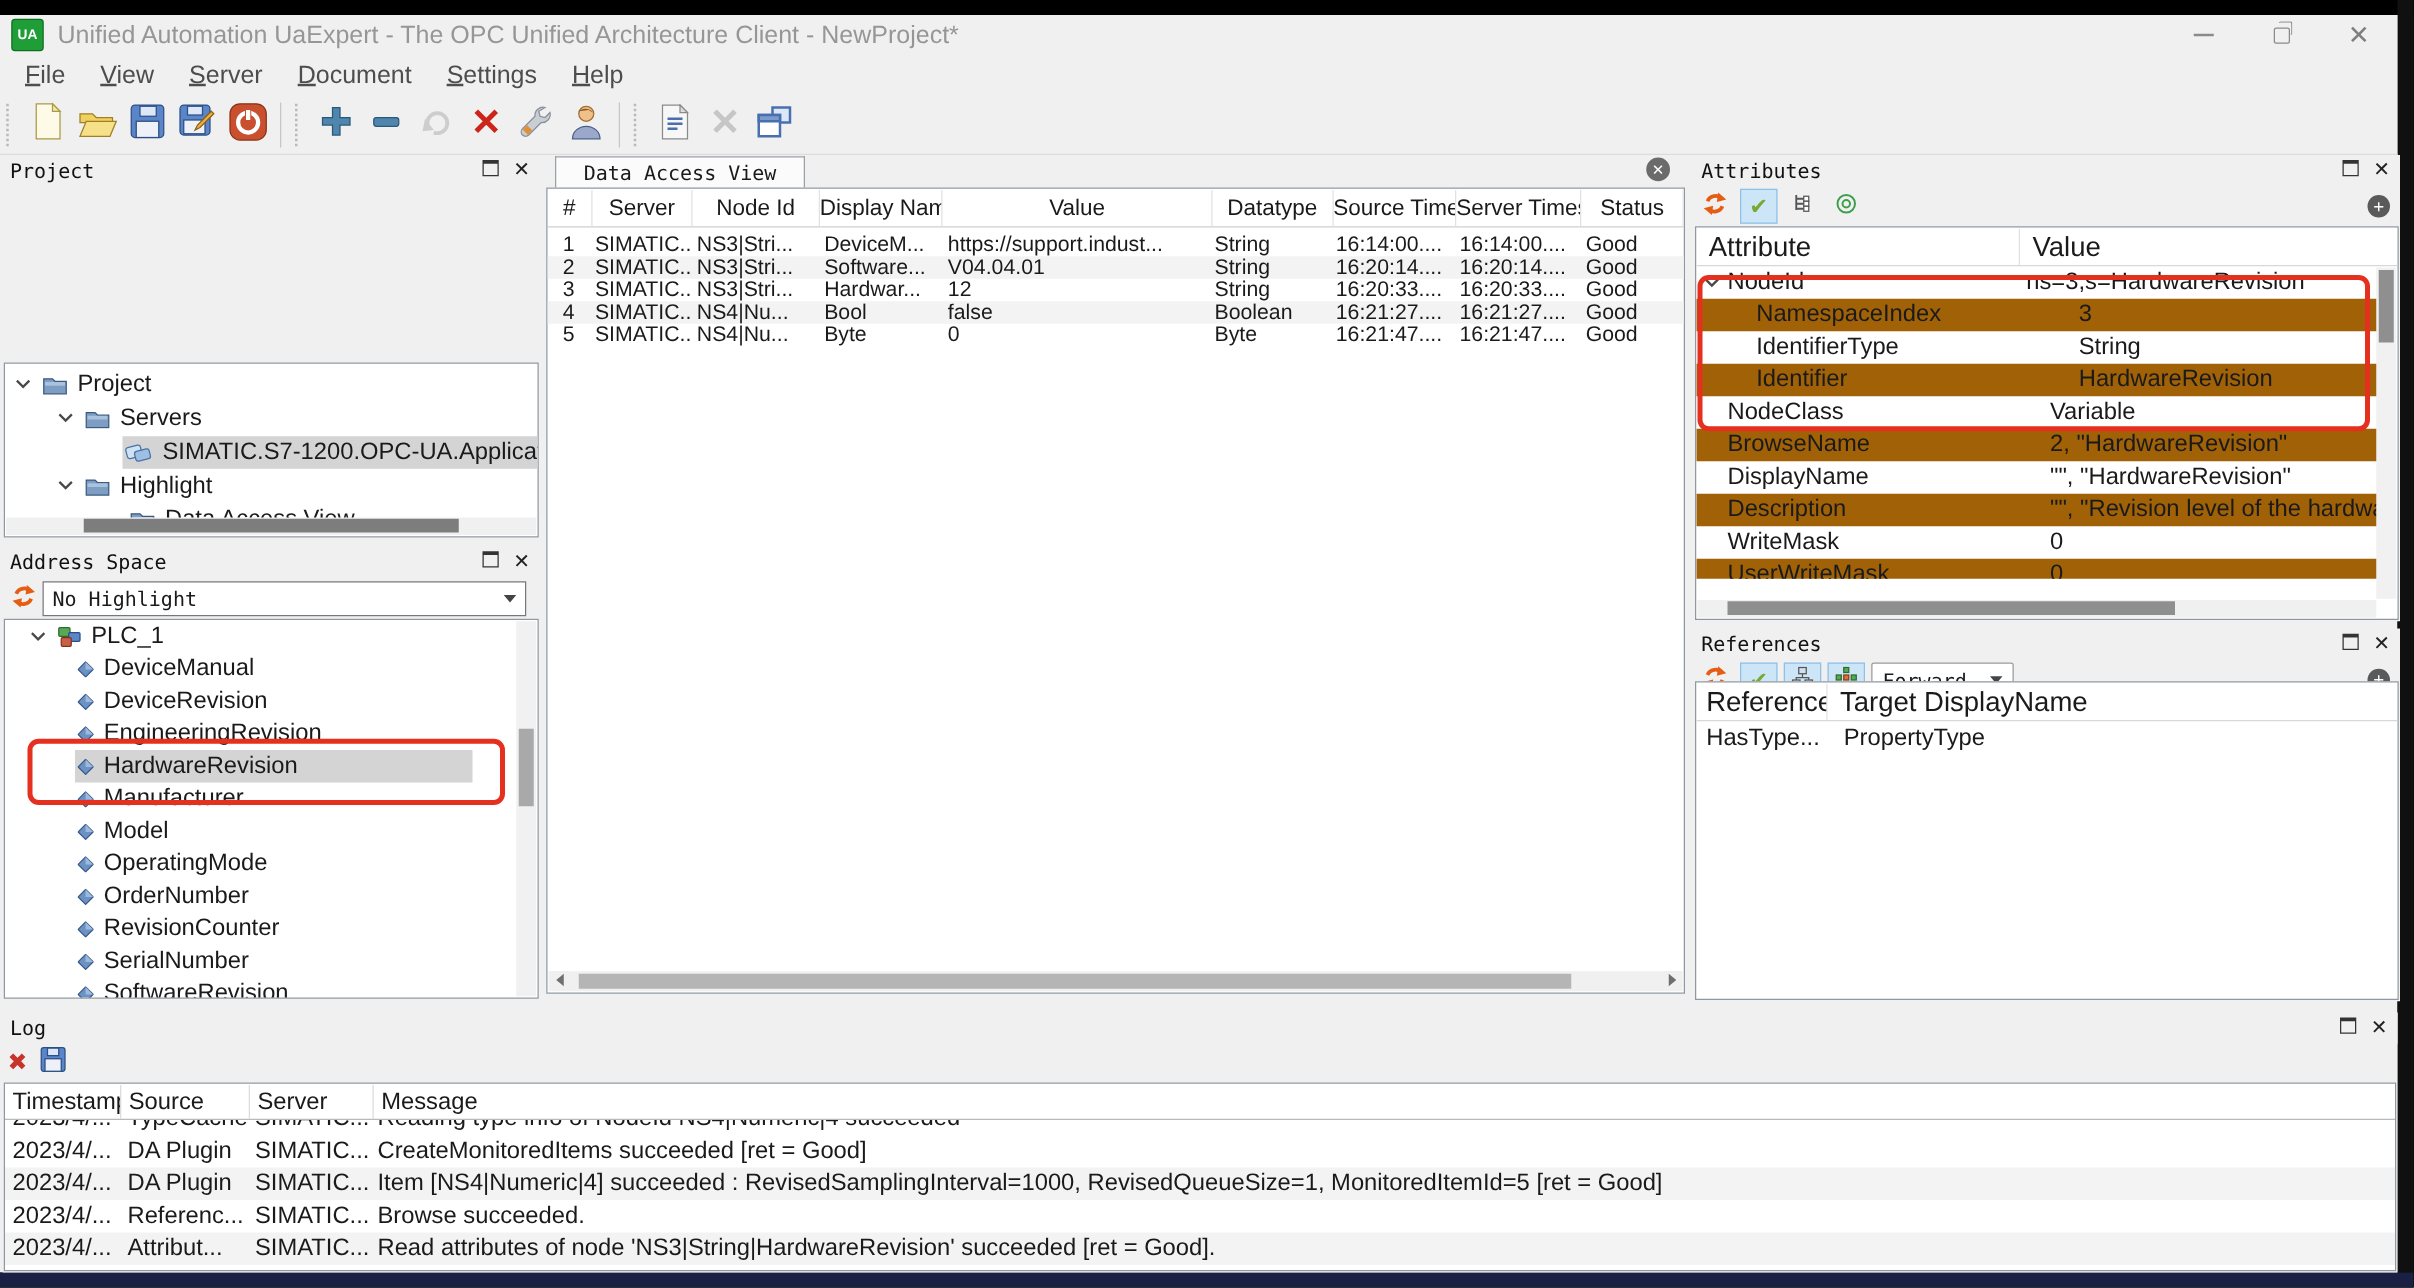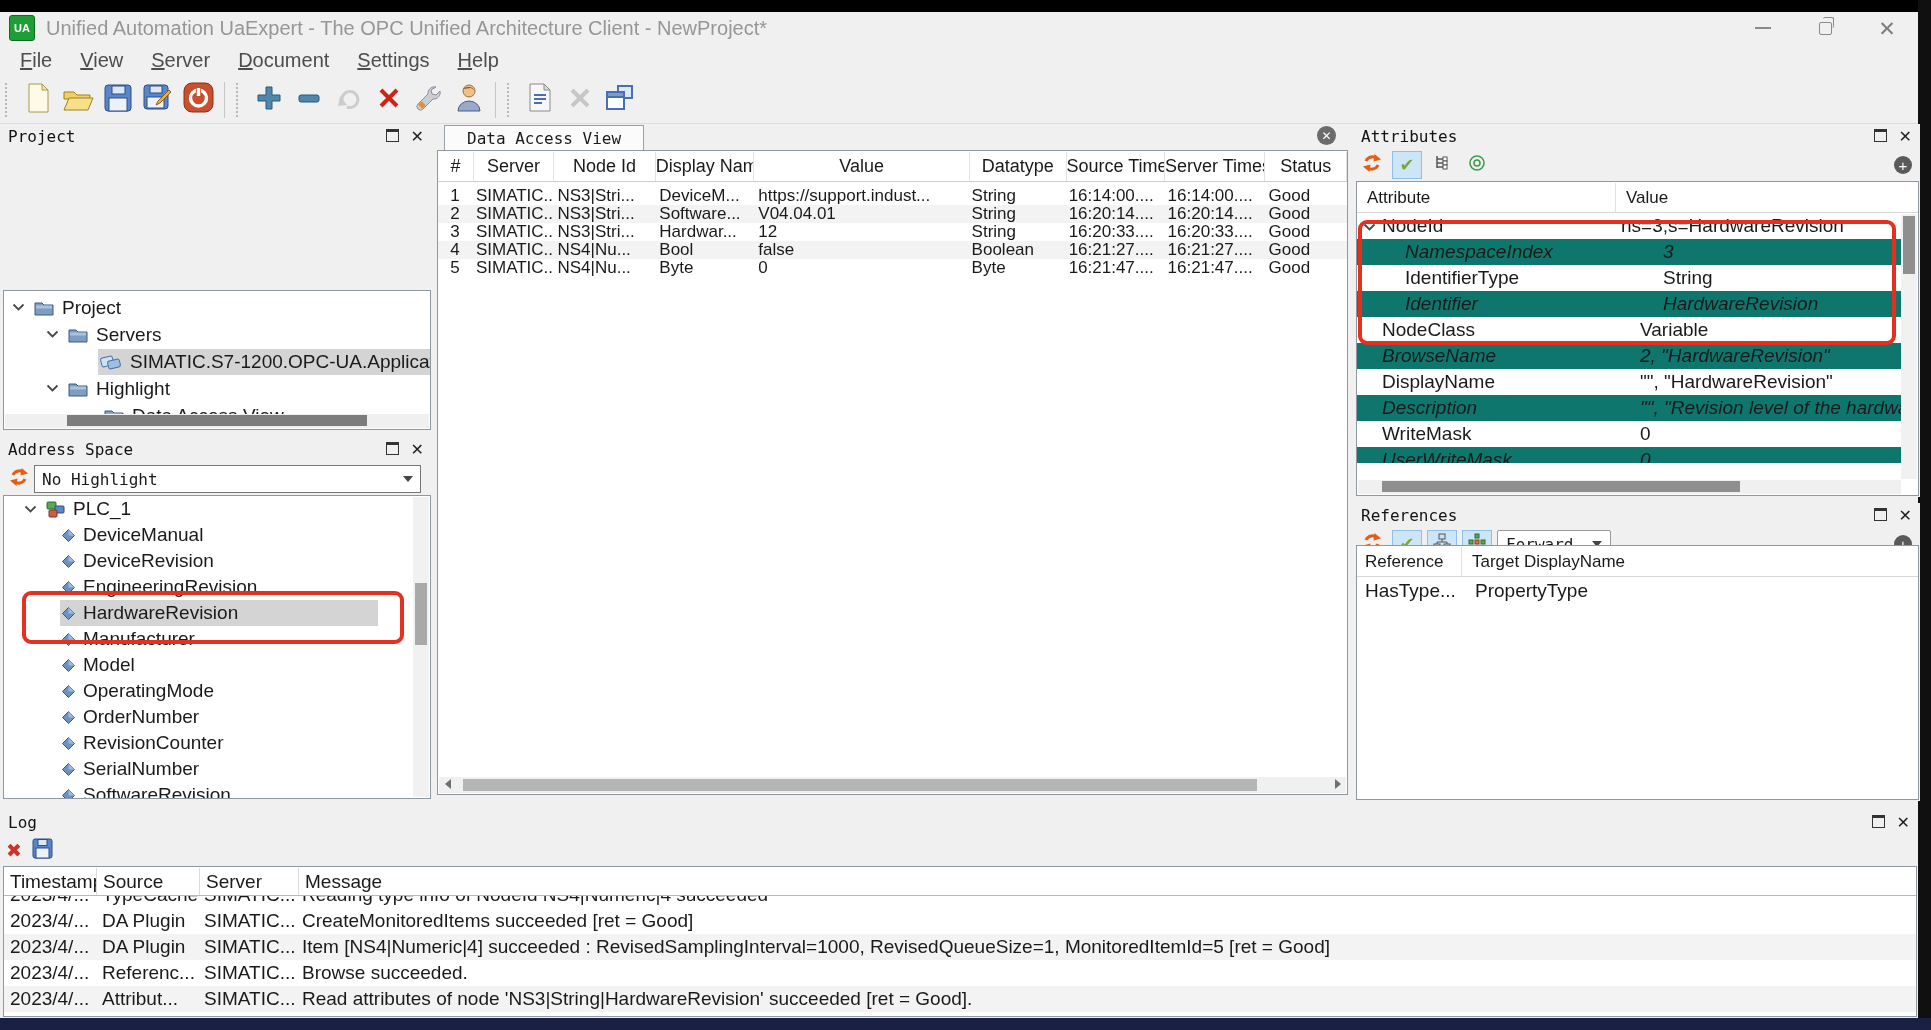--- a/index.html
+++ b/index.html
@@ -84,25 +84,25 @@
   #dav-hthumb{left:24px;width:794px;background:#b5b5b5;top:2px;height:12px;}
   
   #attributes-panel{left:1355px;top:124px;width:565px;height:373px;background:#f0f0f0;}
   .mini-tools{position:absolute;left:2px;top:26px;right:2px;height:30px;display:flex;align-items:center;gap:5px;background:#f0f0f0;}
   .tool-btn{width:28px;height:26px;display:flex;align-items:center;justify-content:center;border:1px solid transparent;}
   .tool-btn.sel{background:#cde6f7;border:1px solid #8fc0e8;}
   .check-glyph{color:#76aa32;font-size:18px;line-height:1;}
   .pluscircle{margin-left:auto;margin-right:6px;width:18px;height:18px;border-radius:50%;background:#5a5a5a;color:#fff;
               font-size:15px;display:flex;align-items:center;justify-content:center;line-height:1;}
   #attr-body{top:57px;}
-  .grid-hrow{display:flex;height:30px;align-items:center;border-bottom:1px solid #d8d8d8;font-size:17px;}
+  .grid-hrow{display:flex;height:30px;align-items:center;border-bottom:1px solid #d8d8d8;font-size:22px;}
   .grid-hcell{overflow:hidden;white-space:nowrap;border-right:1px solid #e2e2e2;height:29px;line-height:29px;padding-left:10px;}
   .attr-rows{position:absolute;left:0;right:16px;top:31px;height:250px;overflow:hidden;}
   .attr-row{display:flex;height:26px;line-height:26px;font-size:19px;white-space:nowrap;}
-  .attr-row.alt{background:#0f766e;font-style:italic;}
+  .attr-row.alt{background:#a16207;}
   .a-name{width:258px;overflow:hidden;display:flex;align-items:center;}
   .a-val{flex:1;overflow:hidden;}
   #attr-vscroll{right:1px;top:32px;bottom:16px;}
   #attr-vthumb{top:2px;height:58px;background:#8f8f8f;}
   #attr-hscroll{left:1px;right:17px;bottom:1px;height:14px;}
   #attr-hthumb{left:24px;width:66%;background:#8f8f8f;}
   #references-panel{left:1355px;top:503px;width:565px;height:298px;background:#f0f0f0;}
   #ref-body{top:42px;}
   .ref-row{display:flex;height:27px;line-height:27px;font-size:19px;}
   .r0{width:104px;padding-left:8px;overflow:hidden;white-space:nowrap;}

